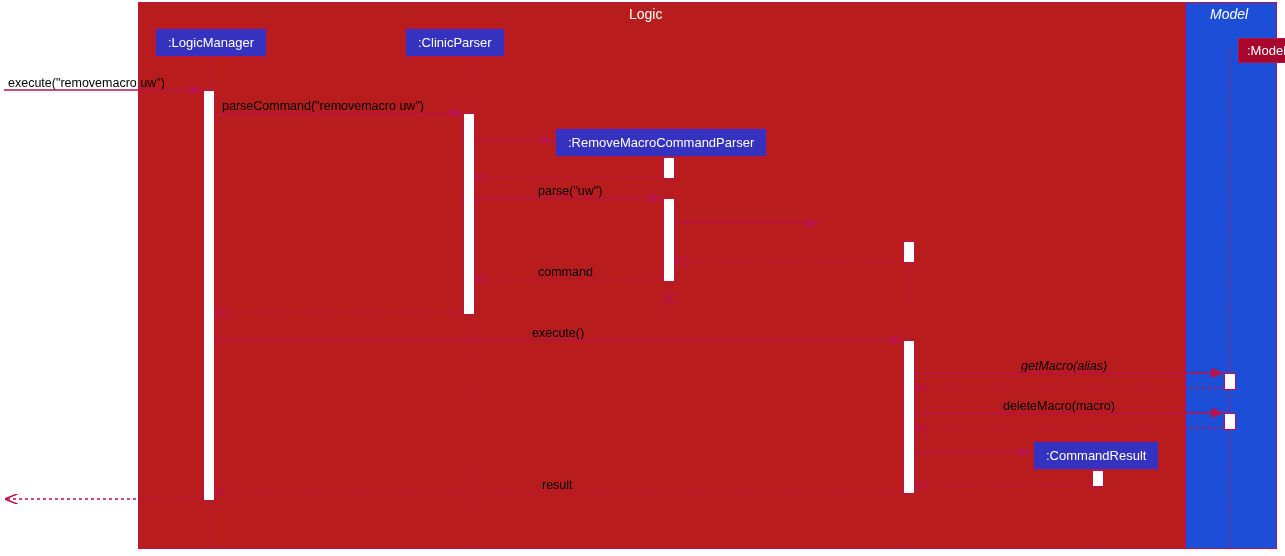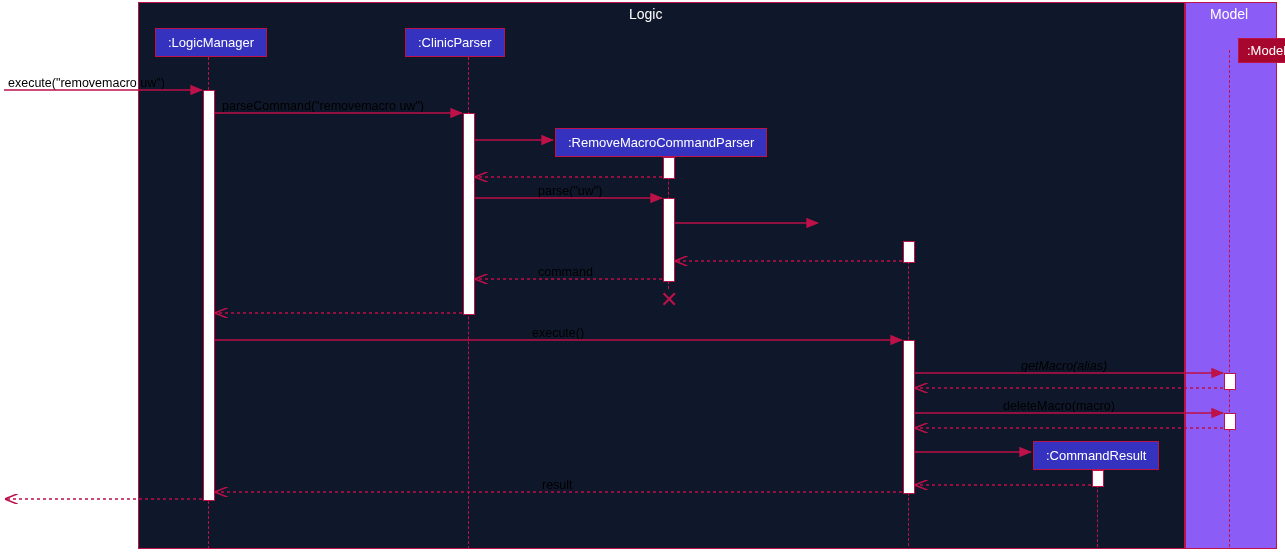--- a/index.html
+++ b/index.html
@@ -12,27 +12,28 @@
     height: 556px;
     position: relative;
   }
   .container {
     position: relative;
     width: 1285px;
     height: 556px;
   }
   .box-logic {
     position: absolute;
-    background: #0f172a;
+    background: #b91c1c;
     border: 1.5px solid #bc1149;
   }
   .box-model {
     position: absolute;
-    background: #8b5cf6;
+    background: #1d4ed8;
     border: 1.5px solid #bc1149;
+    font-style: italic;
   }
   .box-title {
     position: absolute;
     color: #fff;
     font-weight: normal;
     font-size: 14px;
     top: 3px;
   }
   .participant {
     position: absolute;

